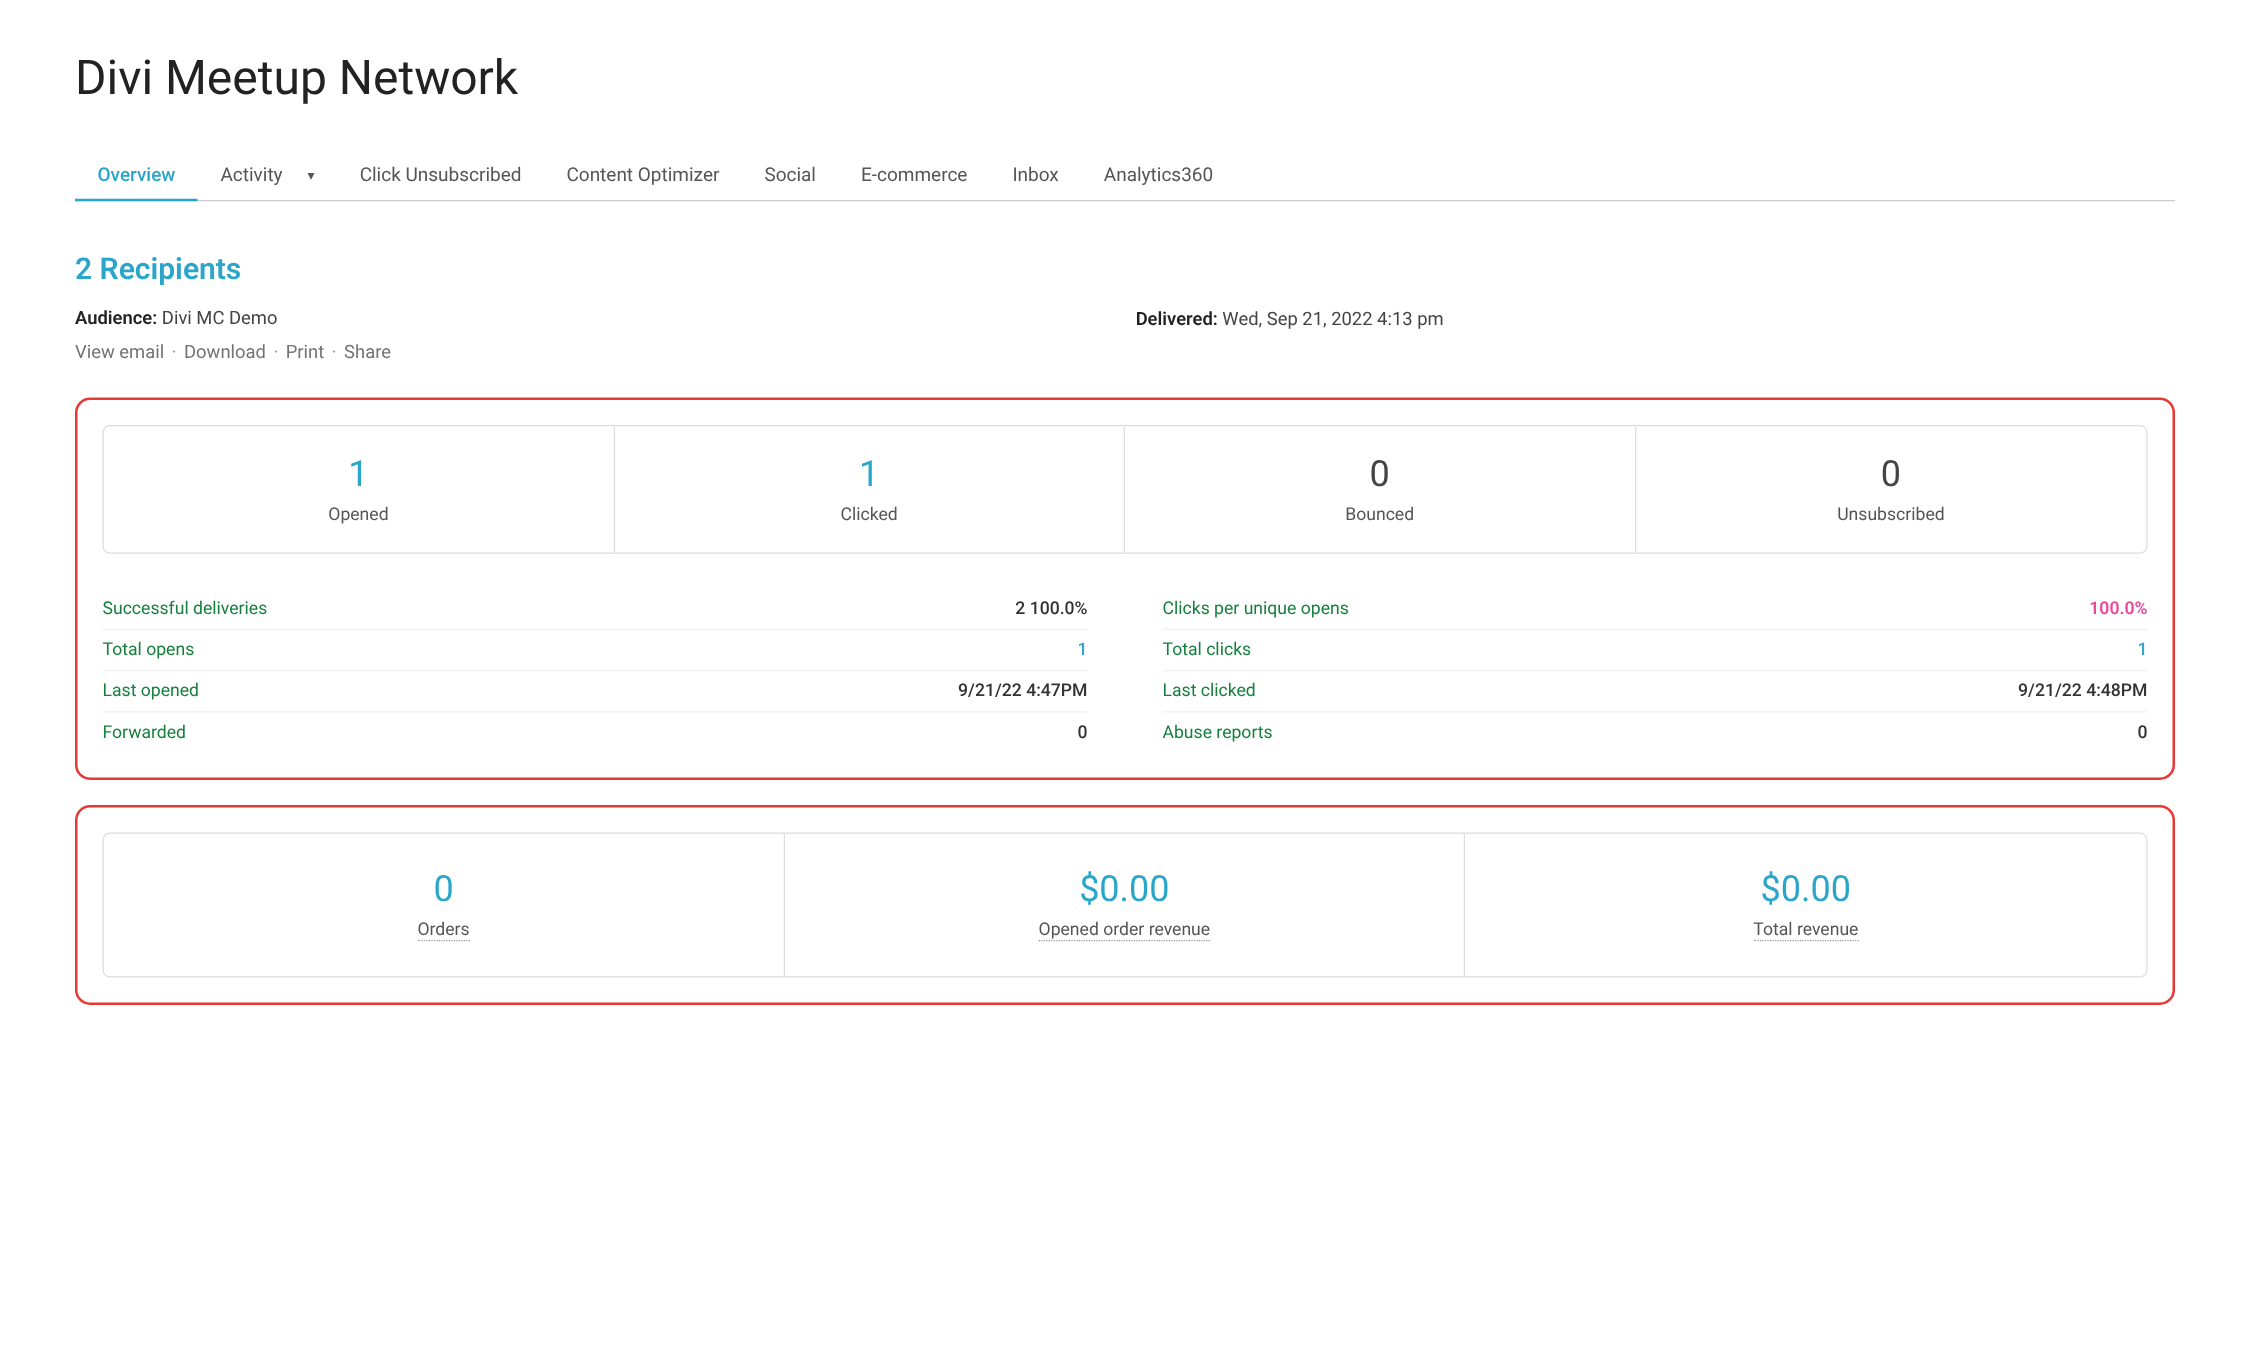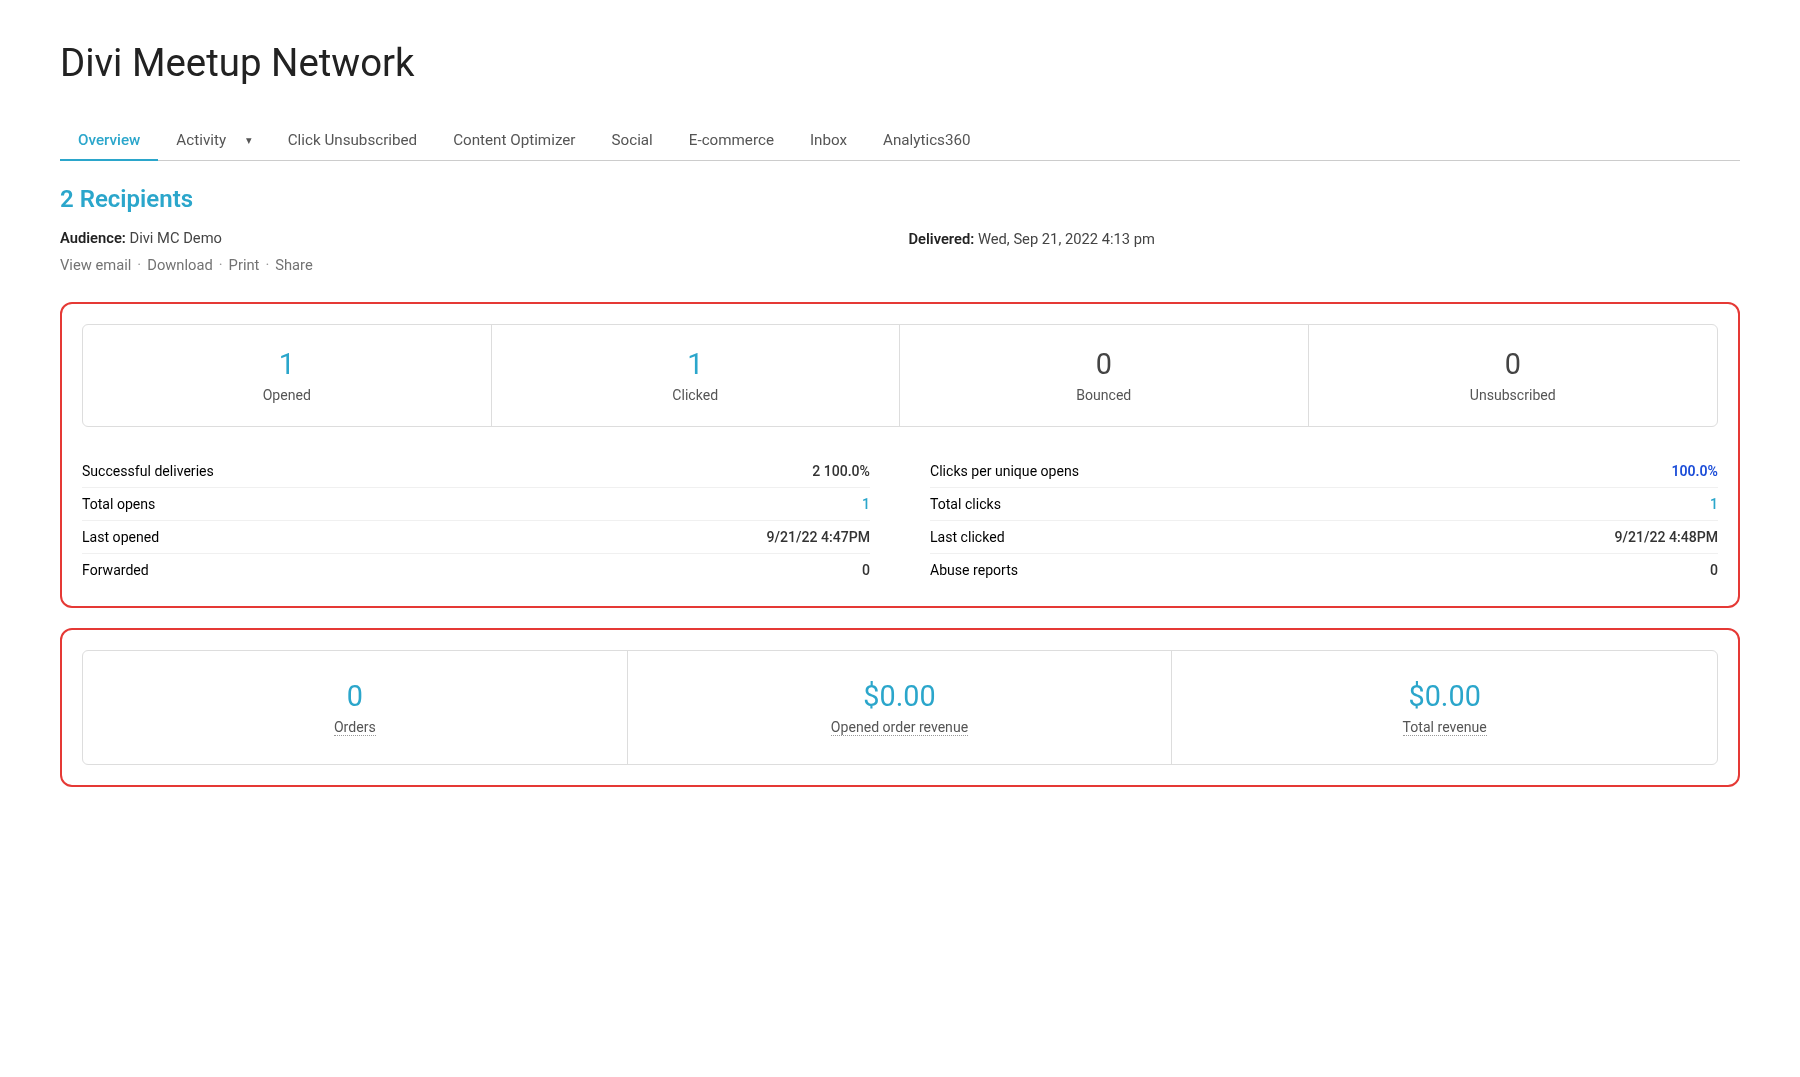--- a/index.html
+++ b/index.html
@@ -14,21 +14,21 @@
       font-size: 2.4rem;
       font-weight: 400;
       color: #222;
       margin-bottom: 36px;
     }
 
     .nav-tabs {
       display: flex;
       align-items: center;
       border-bottom: 1px solid #ccc;
-      margin-bottom: 24px;
+      margin-bottom: 40px;
       gap: 0;
     }
 
     .nav-tab {
       padding: 10px 18px;
       font-size: 0.95rem;
       color: #555;
       cursor: pointer;
       text-decoration: none;
       border-bottom: 2px solid transparent;
@@ -156,30 +156,30 @@
       padding: 8px 0;
       border-bottom: 1px solid #f0f0f0;
       font-size: 0.88rem;
     }
 
     .stats-row:last-child {
       border-bottom: none;
     }
 
     .stats-row-label {
-      color: #000000;
+      color: #15803d;
     }
 
     .stats-row-value {
       font-weight: 500;
       color: #333;
     }
 
     .stats-row-value.teal {
-      color: #1d4ed8;
+      color: #ec4899;
       font-weight: 600;
     }
 
     .stats-row-value.blue-num {
       color: #2ba6cb;
     }
 
     .revenue-card {
       border: 2px solid #e53935;
       border-radius: 12px;

